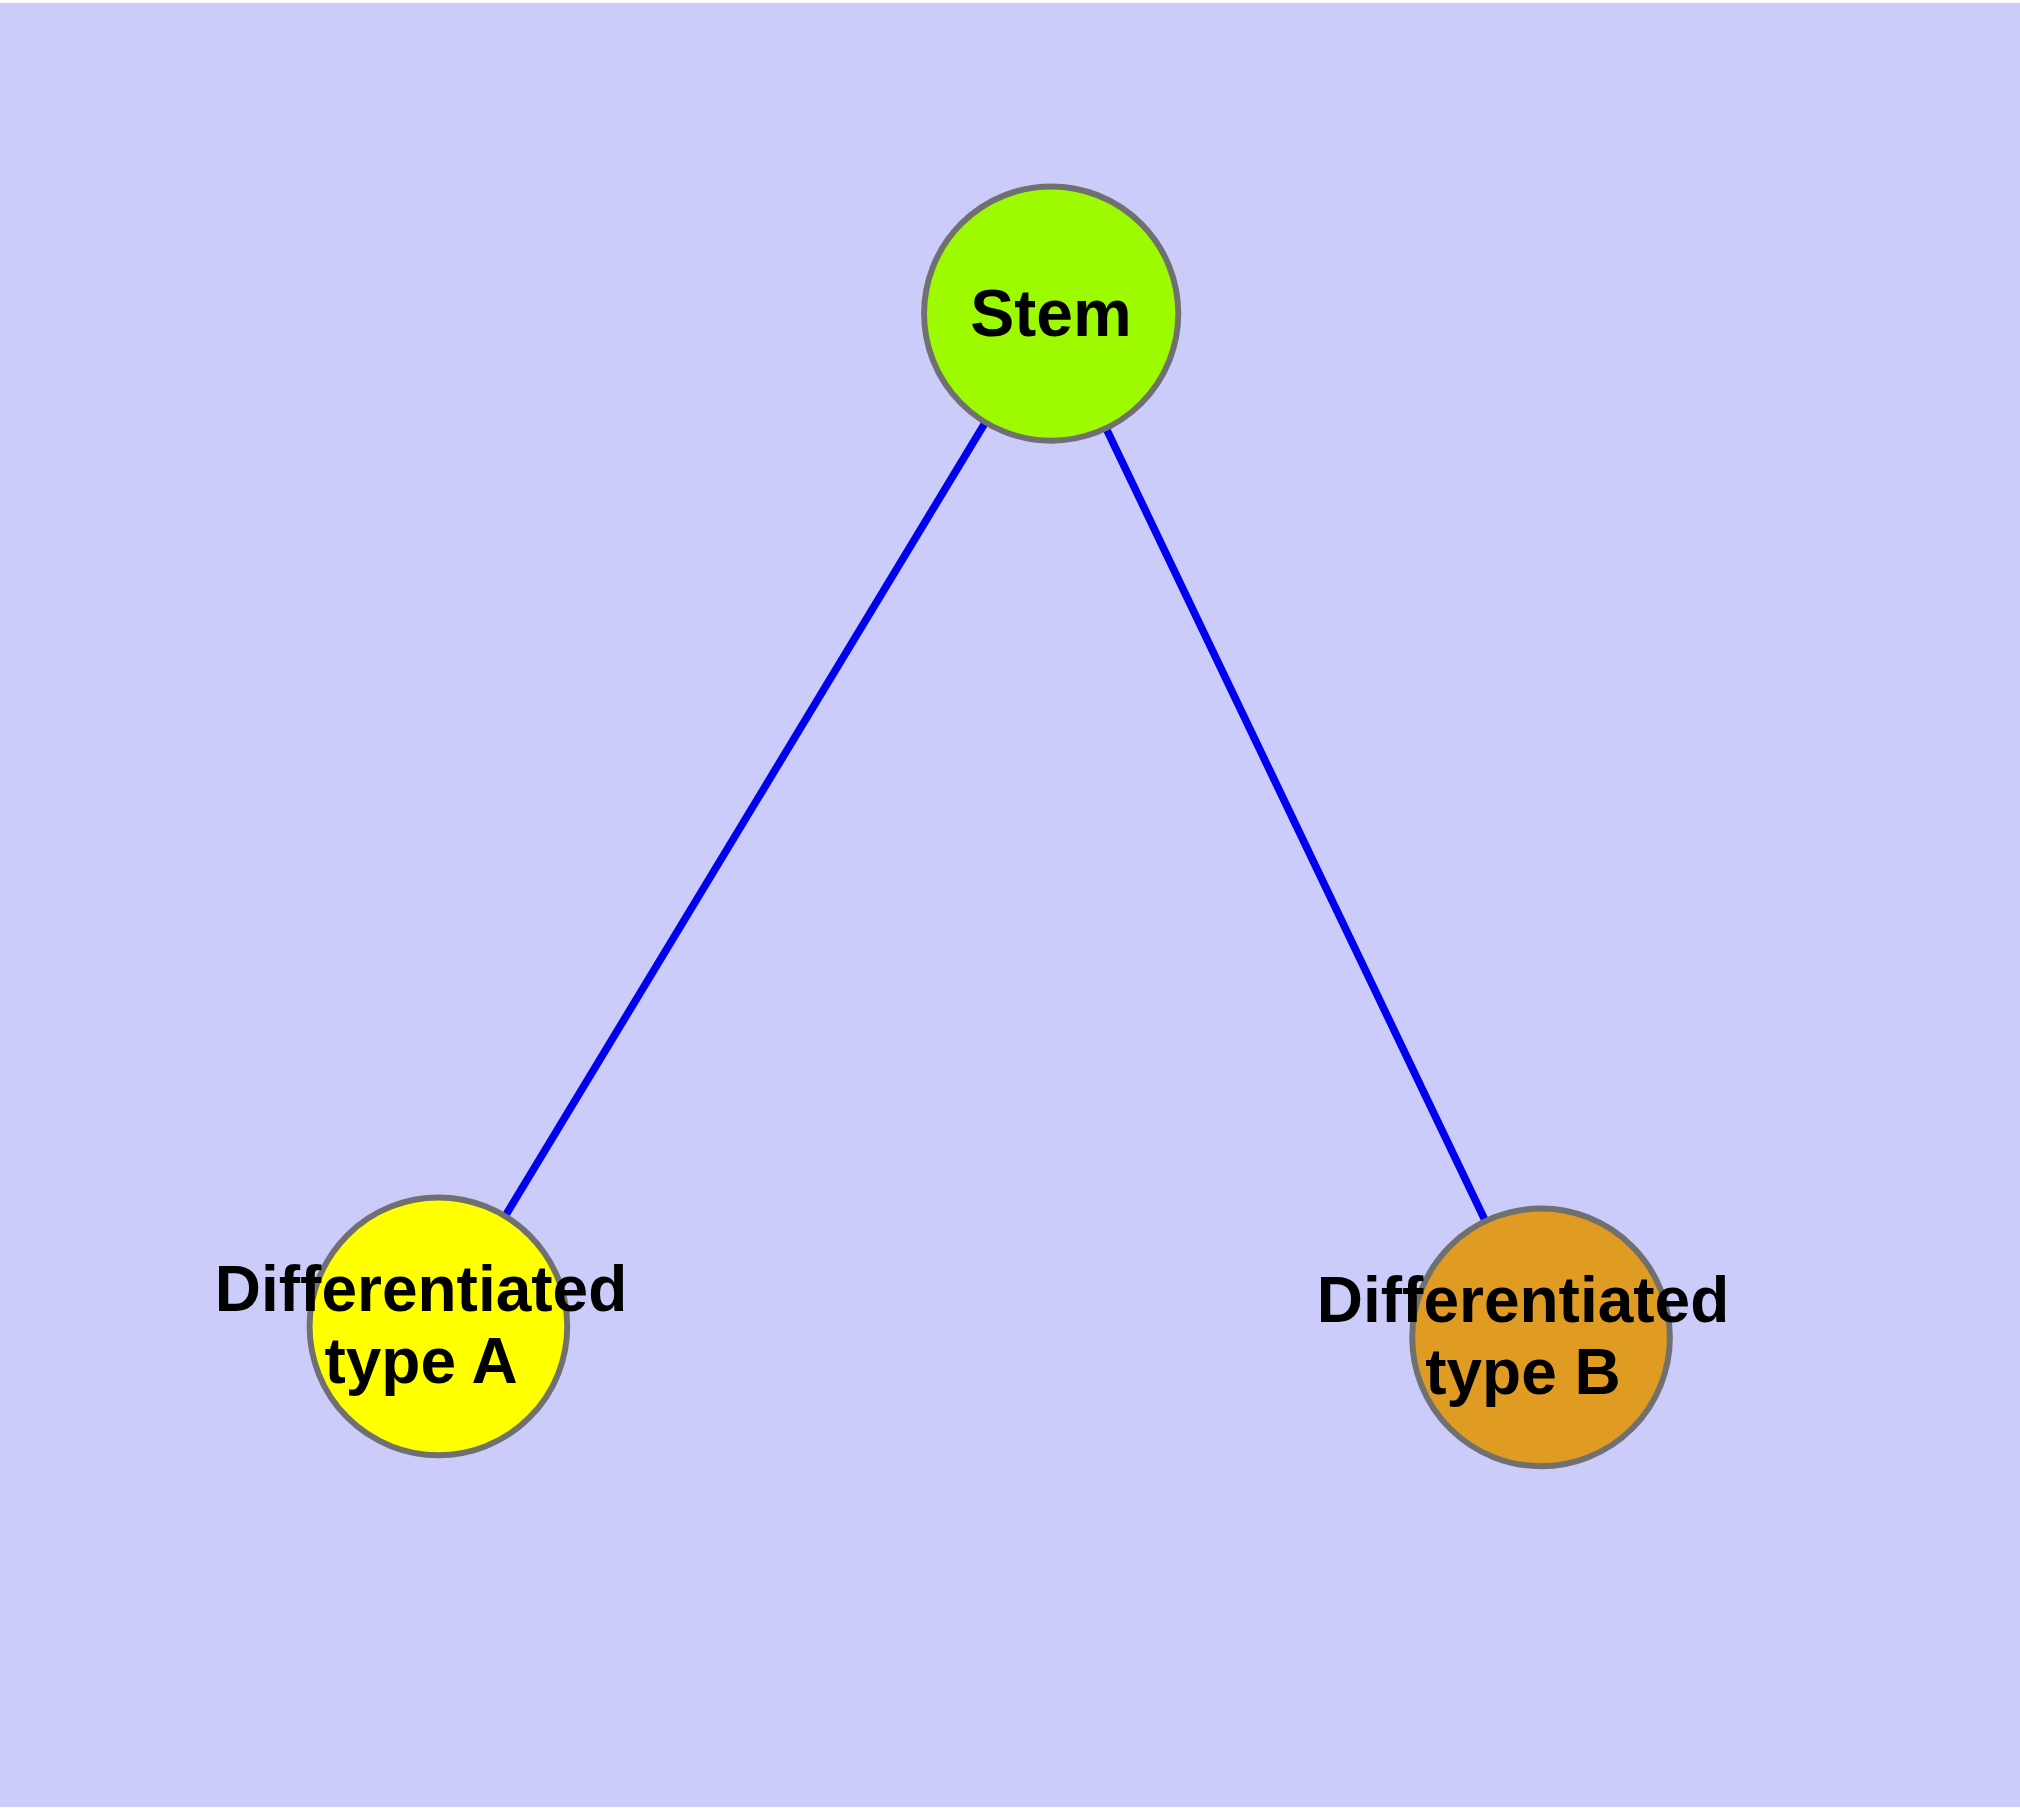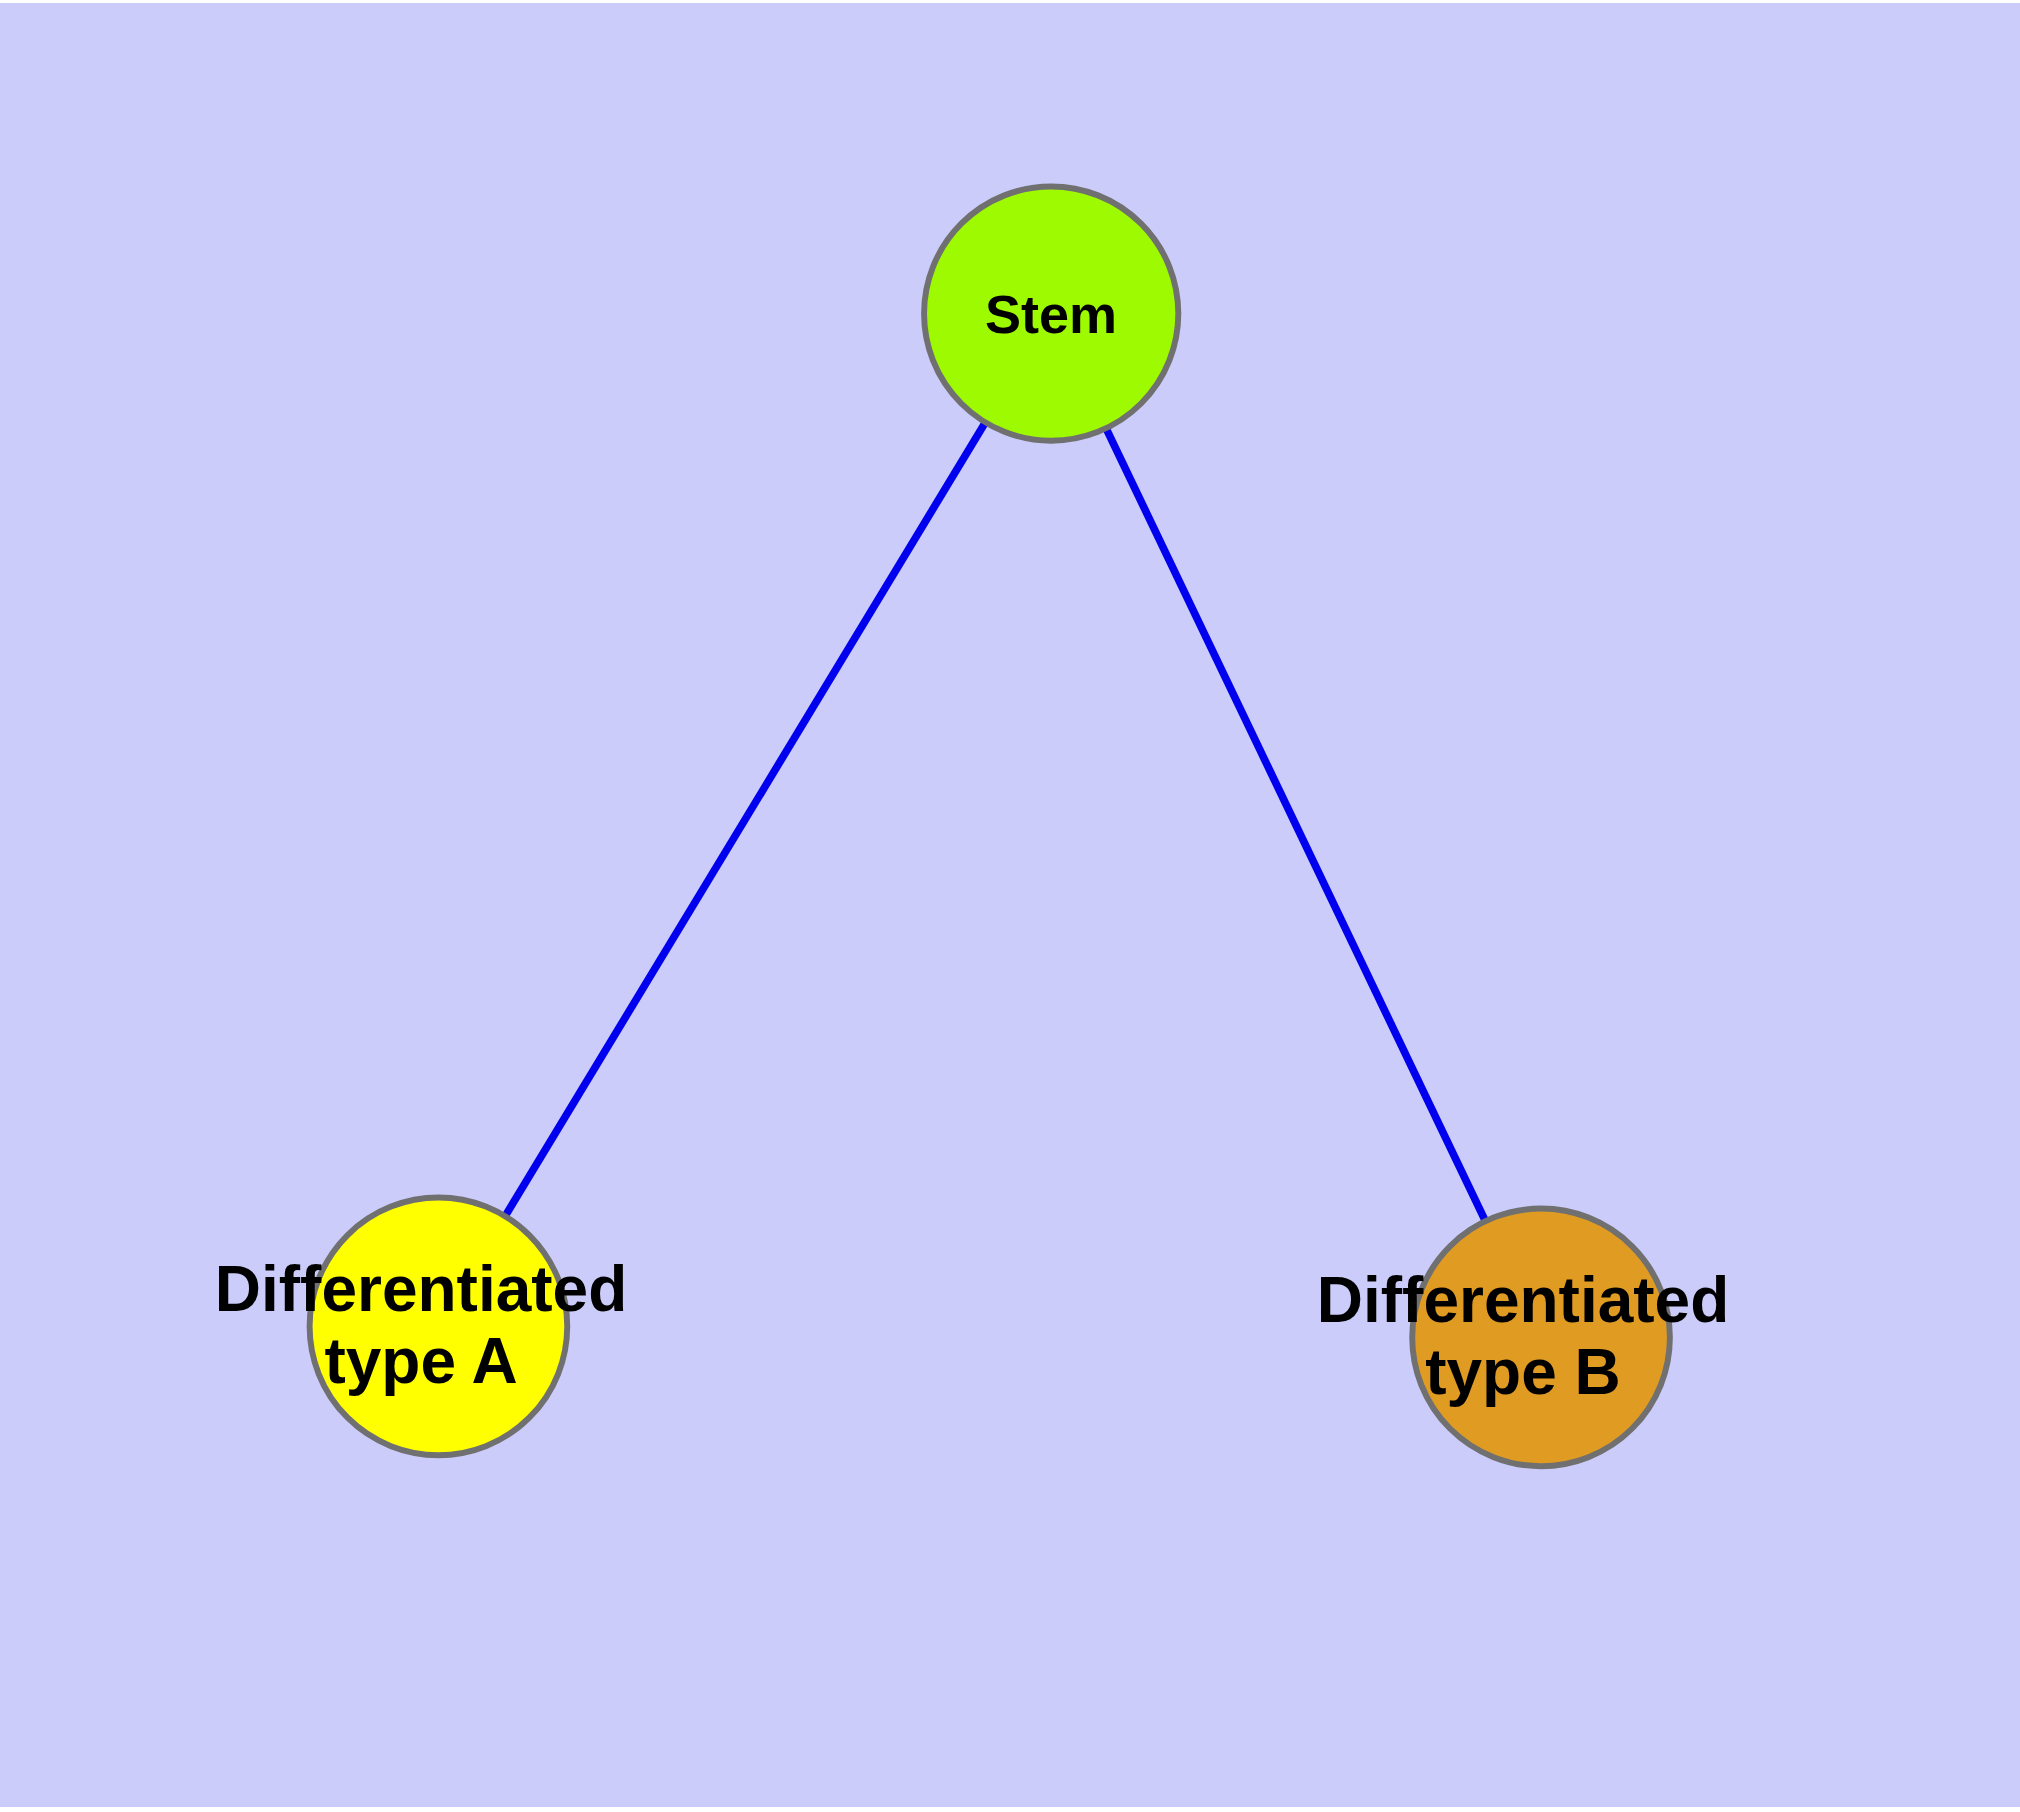--- a/index.html
+++ b/index.html
@@ -36,21 +36,21 @@
     position: absolute;
     text-align: center;
     color: #000000;
     font-family: "Liberation Sans", sans-serif;
     font-weight: bold;
     line-height: 1.12;
     white-space: pre;
     pointer-events: none;
     transform: translate(-50%, -50%);
   }
-  .label-stem   { font-size: 54px; }
+  .label-stem   { font-size: 66px; }
   .label-type-a { font-size: 64px; }
   .label-type-b { font-size: 64px; }
 </style>
 </head>
 <body>
 
 <div id="canvas" style="width: 2021px; height: 1812px; background: rgb(255, 255, 255);">
 
   <div id="plot-area" style="background: rgb(204, 204, 250); width: 2021px;"></div>
 

